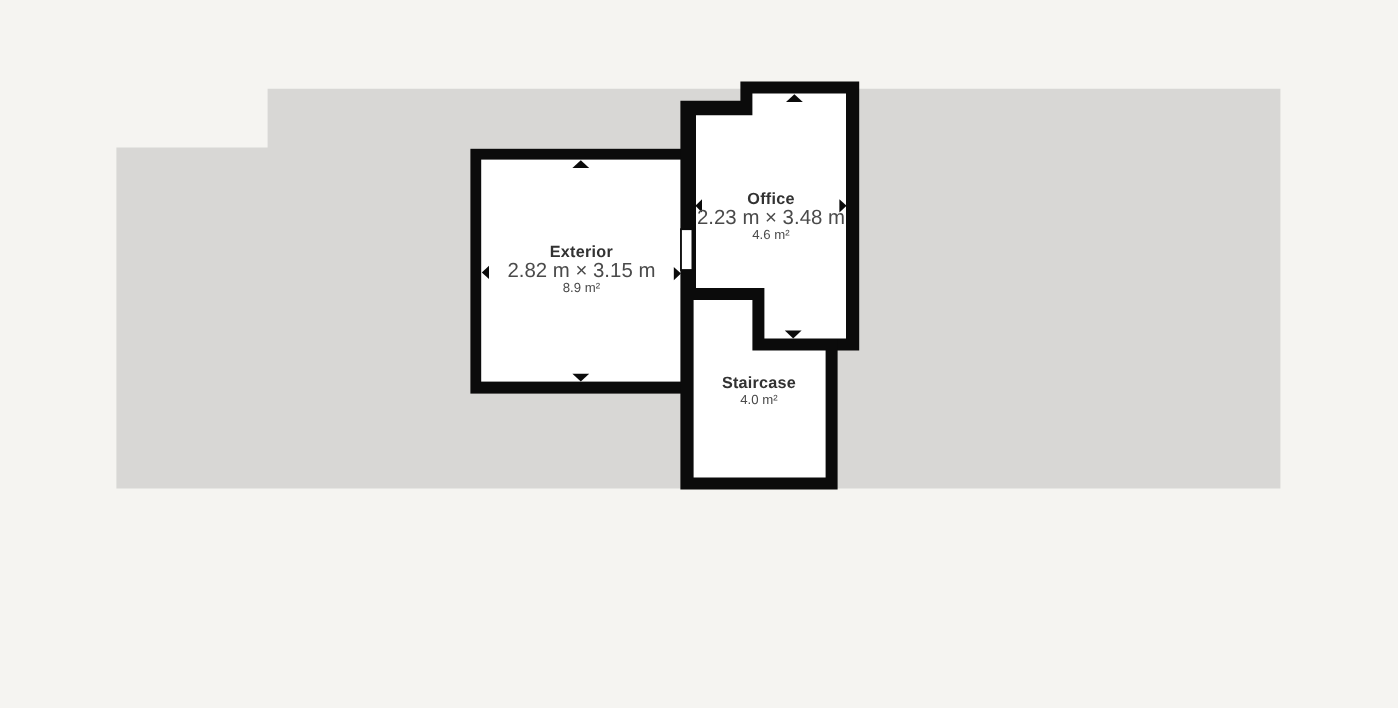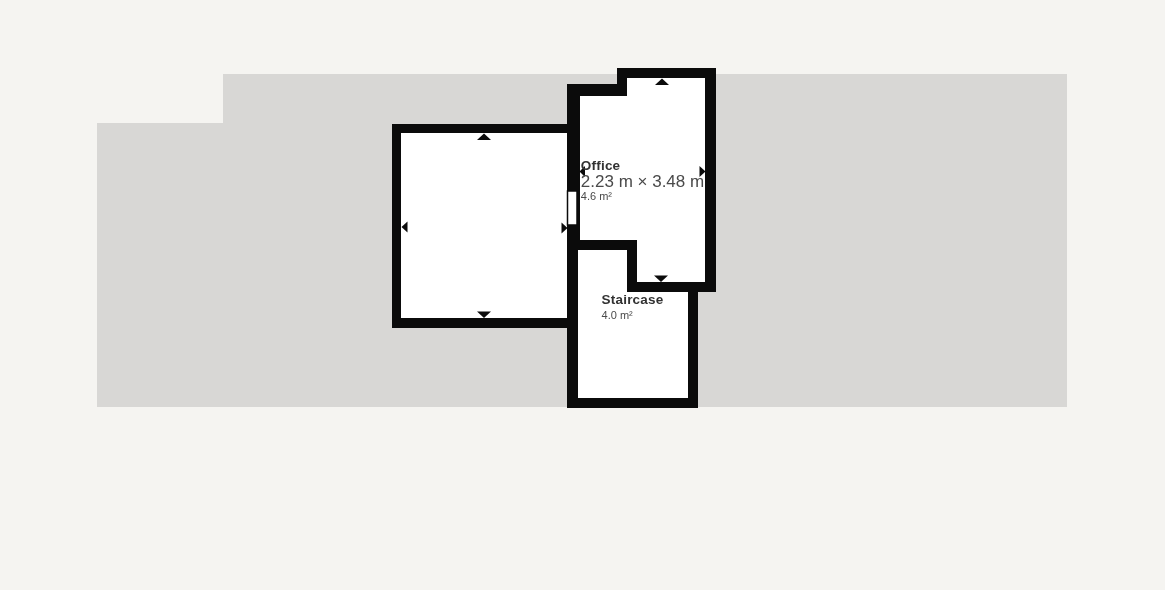--- a/index.html
+++ b/index.html
@@ -15,21 +15,21 @@
     overflow: hidden;
   }
   #plan-svg {
     position: absolute;
     left: 0;
     top: 0;
   }
   .room-label {
     position: absolute;
     transform: translateX(-50%);
-    text-align: left;
+    text-align: center;
     white-space: nowrap;
     pointer-events: none;
   }
   .room-name {
     font-size: 13.5px;
     font-weight: bold;
     color: #323232;
     line-height: 16px;
     letter-spacing: 0.2px;
   }
@@ -69,25 +69,30 @@
     <polygon points="477,311.5 491,311.5 484,318" fill="#0b0b0b"></polygon>
     <polygon points="407.5,221.5 407.5,232.5 401.5,227" fill="#0b0b0b"></polygon>
     <polygon points="561.5,222.5 561.5,233.5 567.5,228" fill="#0b0b0b"></polygon>
 
     <polygon points="655,85 669,85 662,78.5" fill="#0b0b0b"></polygon>
     <polygon points="654,275.5 668,275.5 661,282" fill="#0b0b0b"></polygon>
     <polygon points="585,166 585,177 579.5,171.5" fill="#0b0b0b"></polygon>
     <polygon points="699.5,166 699.5,177 705.5,171.5" fill="#0b0b0b"></polygon>
   </svg>
 
+  <div class="room-label" style="left:484.5px; top:202px;">
+    <div class="room-name">Exterior</div>
+    <div class="room-dims">2.82 m × 3.15 m</div>
+    <div class="room-area">8.9 m²</div>
+  </div>
 
   <div class="room-label" style="left:642.5px; top:158px;">
     <div class="room-name">Office</div>
     <div class="room-dims">2.23 m × 3.48 m</div>
     <div class="room-area">4.6 m²</div>
   </div>
 
-  <div class="room-label" style="left:632.5px; top:292px;">
+  <div class="room-label" style="left:632.5px; top:311px;">
     <div class="room-name">Staircase</div>
     <div class="room-area">4.0 m²</div>
   </div>
 
 </div>
 
 </body></html>

